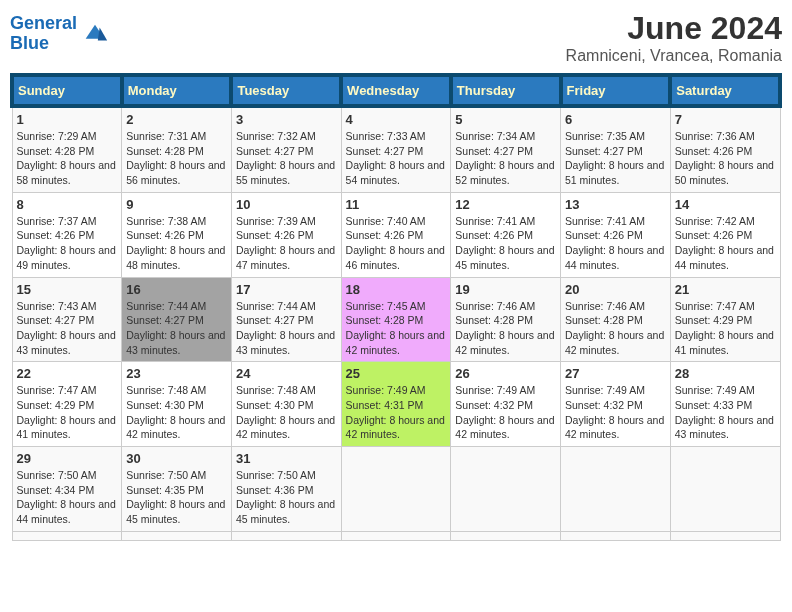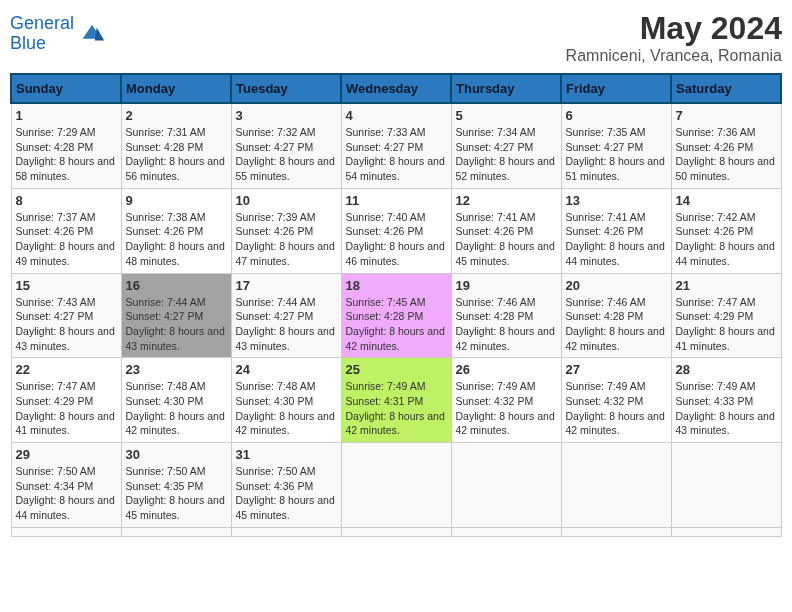--- a/index.html
+++ b/index.html
@@ -16,21 +16,21 @@
       align-items: flex-start;
       margin-bottom: 8px;
     }
     .logo {
       display: flex;
       align-items: center;
       margin-top: 4px;
     }
     .logo-text {
       font-size: 18px;
-      font-weight: normal;
+      font-weight: bold;
       color: #333;
       line-height: 1.1;
     }
     .logo-text span {
       color: #1a6bb5;
     }
     .logo-icon {
       width: 28px;
       height: 28px;
       margin-left: 4px;
@@ -47,26 +47,26 @@
       font-size: 16px;
       color: #555;
     }
     .calendar {
       width: 100%;
       border-collapse: collapse;
       font-size: 11px;
     }
     .calendar thead th {
       background-color: #2b7abf;
-      color: #0f172a;
+      color: #fef9c3;
       padding: 6px 4px;
       text-align: left;
       font-size: 13px;
       font-weight: bold;
-      border: 2px solid #0c4a6e;
+      border: 4px solid #0c4a6e;
     }
     .calendar tbody td {
       border: 1px solid #ccc;
       padding: 4px;
       vertical-align: top;
       background: #fff;
       width: calc(100% / 7);
     }
     .calendar tbody tr:nth-child(odd) td {
       background: #f9f9f9;
@@ -99,21 +99,21 @@
           <span style="color:#1a6bb5;">Blue</span>
         </div>
         <svg class="logo-icon" viewBox="0 0 30 30">
           <path d="M15 5 L25 20 L5 20 Z" fill="#2b7abf"></path>
           <path d="M20 8 L28 22 L18 22 Z" fill="#1a5a9a"></path>
         </svg>
       </div>
     </div>
   </div>
   <div class="title-area">
-    <div class="main-title">May 2024</div>
+    <div class="main-title">June 2024</div>
     <div class="subtitle">Ramniceni, Vrancea, Romania</div>
   </div>
 </div>
 
 <table class="calendar">
   <thead>
     <tr id="weekday-header">
     <th>Sunday</th>
         <th>Monday</th>
         <th>Tuesday</th>

